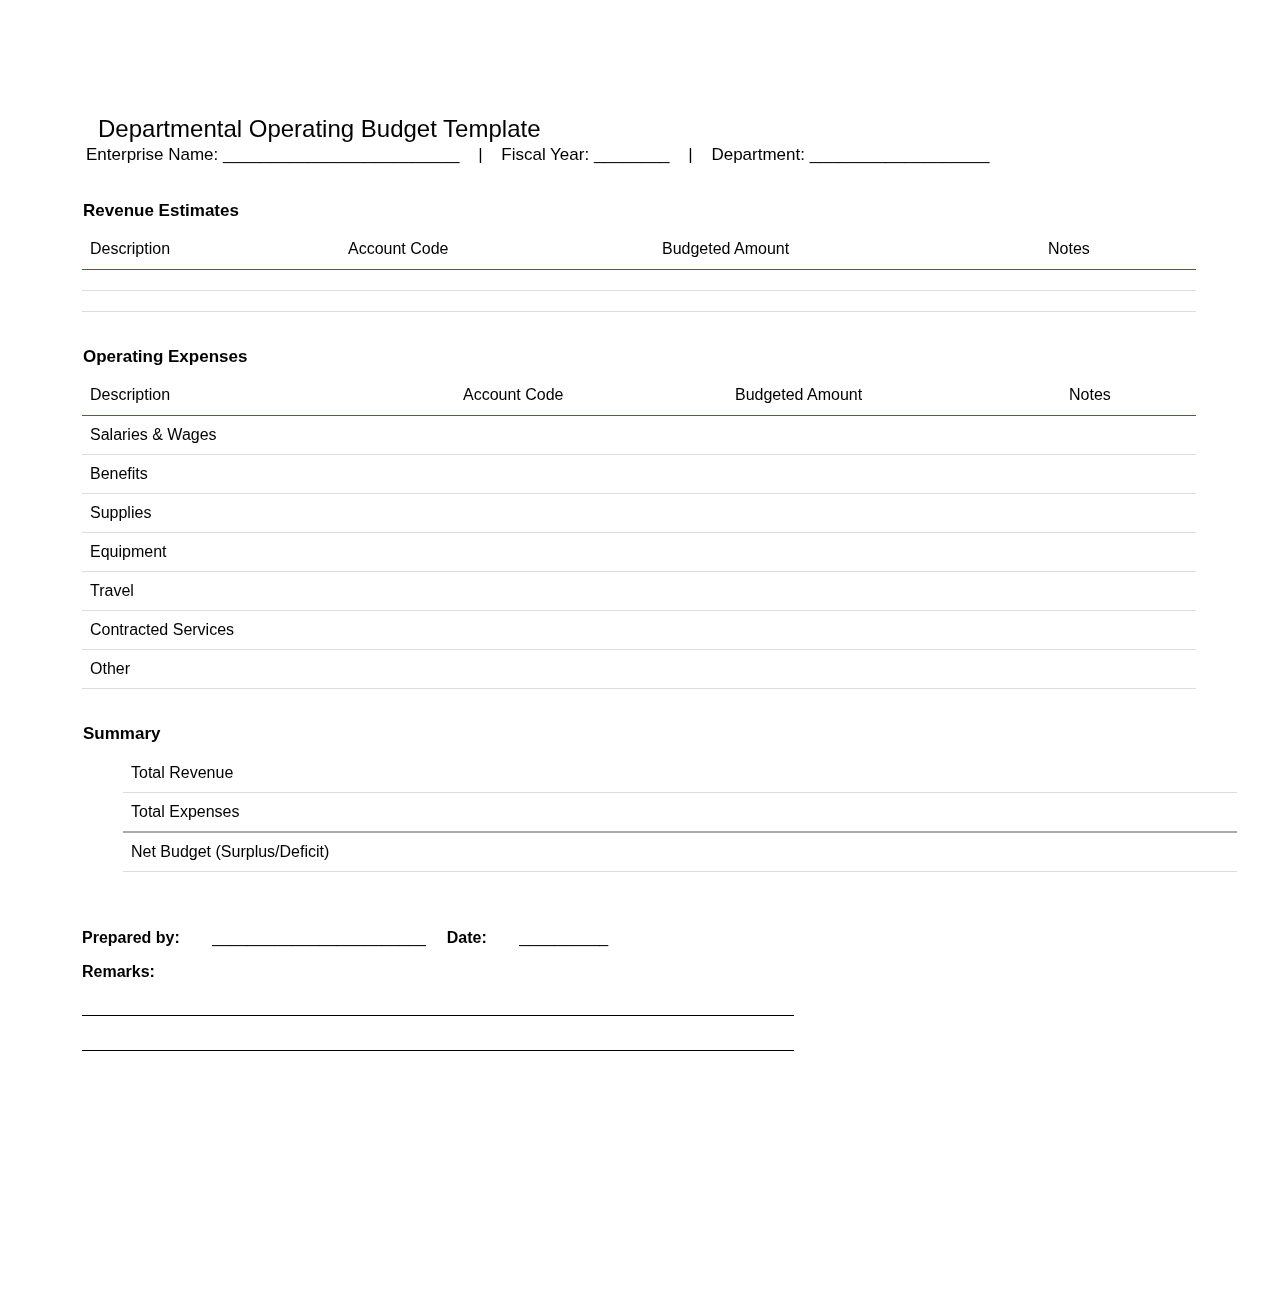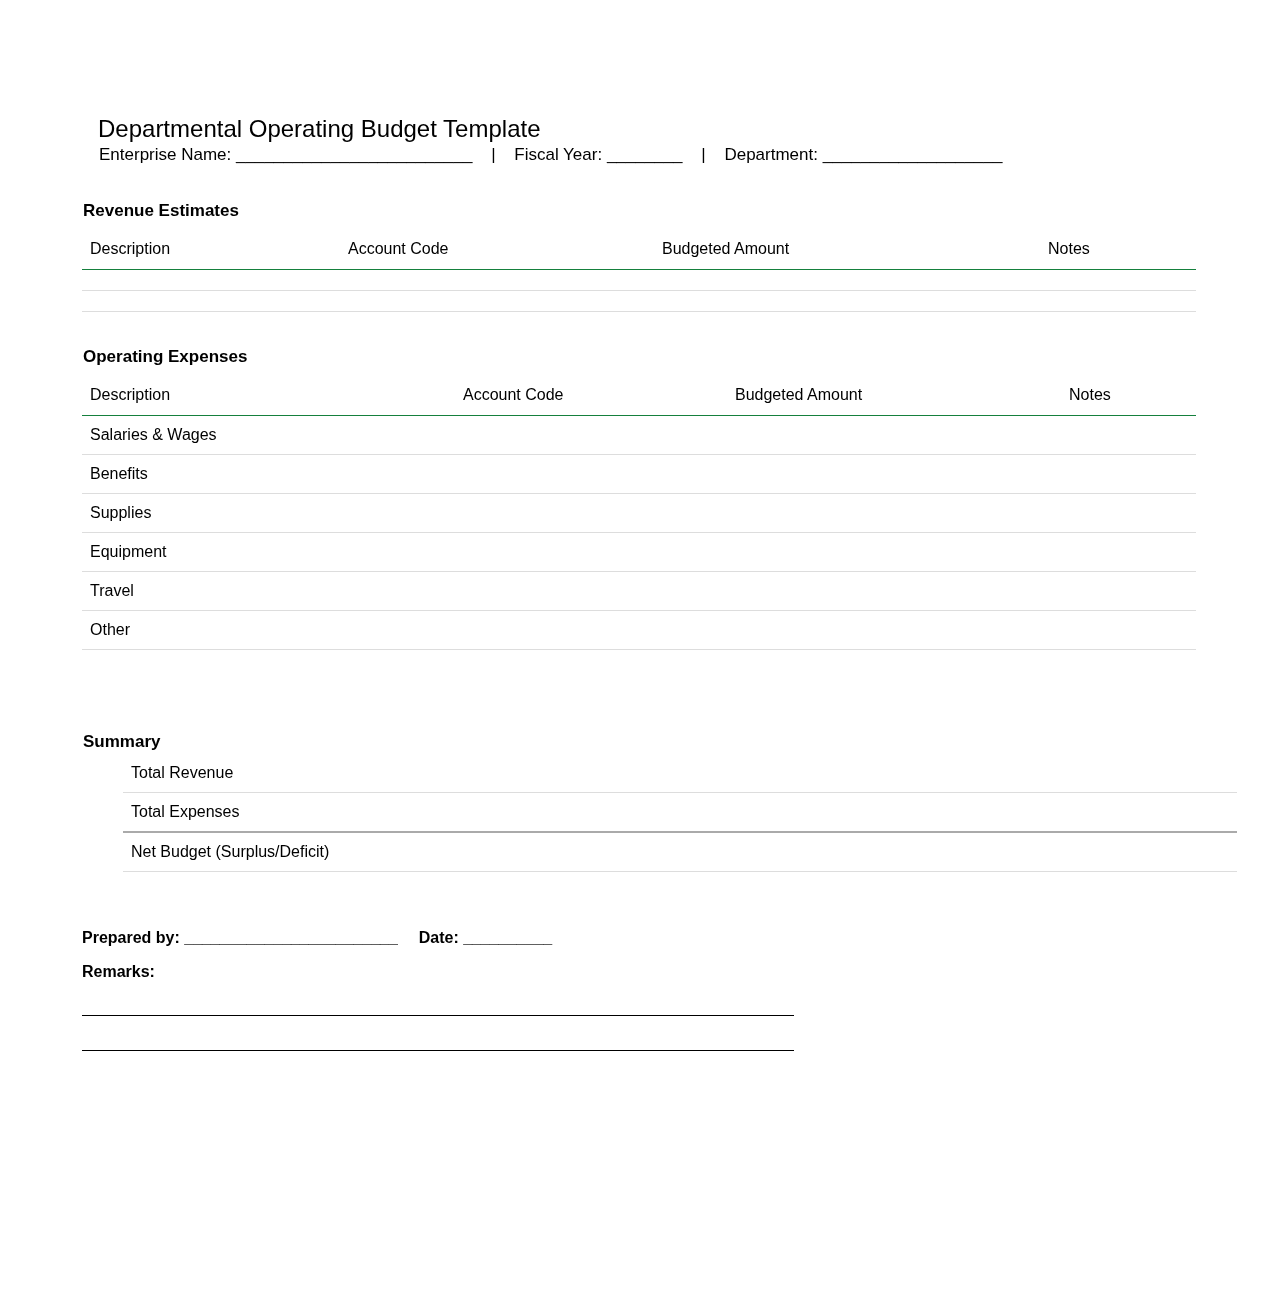--- a/index.html
+++ b/index.html
@@ -6,21 +6,21 @@
     body {
       width: 1278px; height: 1300px; position: relative;
       font-family: "Liberation Sans", sans-serif; color: #000;
     }
     .page { position: absolute; left: 82px; top: 0; width: 1114px; }
     .title {
       position: absolute; top: 99px; left: 0;
       font-size: 24px; font-weight: normal; margin: 16px; white-space: nowrap;
     }
     .meta {
-      position: absolute; top: 145px; left: 17px; font-size: 17px; white-space: nowrap;
+      position: absolute; top: 145px; left: 4px; font-size: 17px; white-space: nowrap;
     }
     .meta .sep { display: inline-block; margin: 0 14px; }
     .section-h {
       position: absolute; left: 1px; margin: 0;
       font-size: 17px; font-weight: bold; text-align: center;
     }
     table.grid {
       position: absolute; left: 0; width: 1114px;
       border-collapse: collapse; font-size: 16px;
     }
@@ -31,21 +31,21 @@
     table.grid td {
       padding: 0 8px; border-bottom: 1px solid #dddddd; vertical-align: middle;
     }
     .rev td { height: 20px; }
     .exp td { height: 38px; }
     .sum td { height: 38px; }
     .sum tr.net td { border-top: 2px solid #aaaaaa; }
     .sign {
       position: absolute; left: 0; font-size: 16px; font-weight: bold; white-space: nowrap;
     }
-    .sign .blank { font-weight: bold; }
+    .sign .blank { font-weight: normal; margin-left: 28px; }
     .remark-line {
       position: absolute; left: 0; width: 712px; height: 0;
       border-bottom: 1px solid #000;
     }
   </style>
 </head>
 <body>
 
 <div class="page">
 
@@ -131,29 +131,35 @@
       <td></td>
       <td></td>
     </tr>
     <tr>
       <td>Travel</td>
       <td></td>
       <td></td>
       <td></td>
     </tr>
     <tr>
+      <td>Contracted Services</td>
+      <td></td>
+      <td></td>
+      <td></td>
+    </tr>
+    <tr>
       <td>Other</td>
       <td></td>
       <td></td>
       <td></td>
     </tr>
   </tbody>
     </table>
 
-  <h2 class="section-h" style="top:724px;margin-top:8px;">Summary</h2>
+  <h2 class="section-h" style="top:724px;">Summary</h2>
   <table class="grid sum" style="top:754px;margin-left:41px;">
     <colgroup>
         <col style="width:600px">
         <col>
       </colgroup>
     <tbody>
         <tr>
       <td>Total Revenue</td>
       <td></td>
     </tr>

